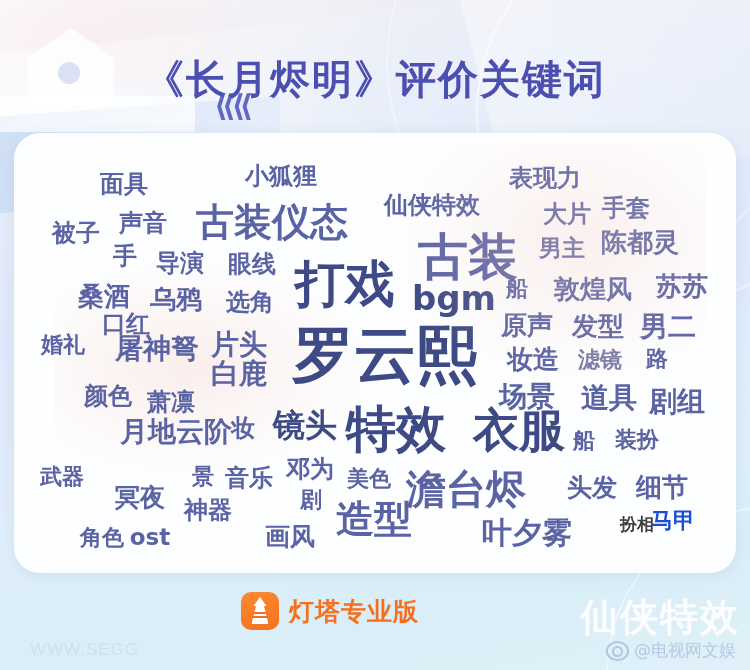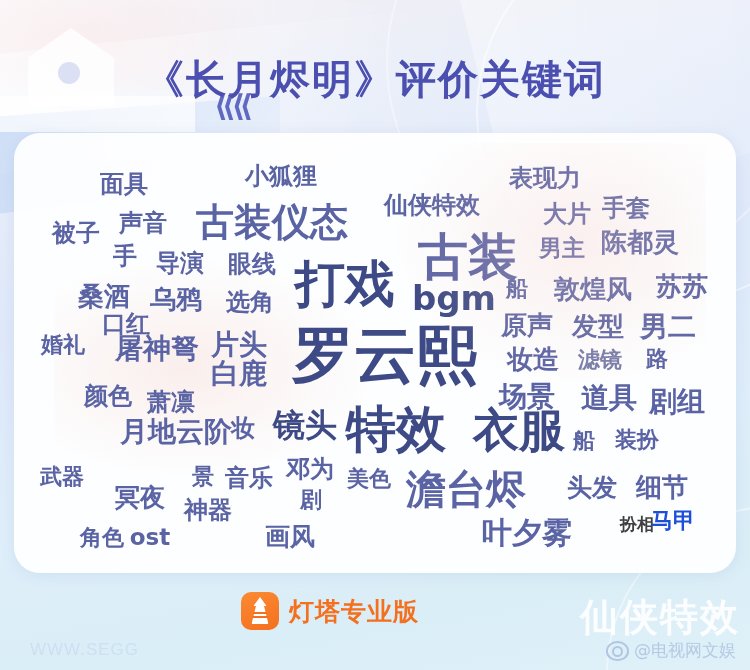--- a/index.html
+++ b/index.html
@@ -177,20 +177,21 @@
 
 <div id="cloud-card">
   <div id="words">
       <div class="w" style="left: 371px; top: 222px; font-size: 62px; color: rgb(61, 74, 133);">罗云熙</div>
       <div class="w" style="left: 382px; top: 296px; font-size: 50px; color: rgb(61, 74, 133);">特效</div>
       <div class="w" style="left: 331px; top: 151px; font-size: 50px; color: rgb(61, 74, 133);">打戏</div>
       <div class="w" style="left: 454px; top: 124px; font-size: 50px; color: rgb(90, 99, 163);">古装</div>
       <div class="w" style="left: 505px; top: 297px; font-size: 46px; color: rgb(61, 74, 133);">衣服</div>
       <div class="w" style="left: 258px; top: 89px; font-size: 38px; color: rgb(90, 99, 163);">古装仪态</div>
       <div class="w" style="left: 452px; top: 356px; font-size: 40px; color: rgb(90, 99, 163);">澹台烬</div>
+      <div class="w" style="left: 360px; top: 386px; font-size: 38px; color: rgb(90, 99, 163);">造型</div>
       <div class="w" style="left: 440px; top: 165px; font-size: 34px; color: rgb(61, 74, 133);">bgm</div>
       <div class="w" style="left: 291px; top: 292px; font-size: 32px; color: rgb(61, 74, 133);">镜头</div>
       <div class="w" style="left: 162px; top: 299px; font-size: 28px; color: rgb(90, 99, 163);">月地云阶</div>
       <div class="w" style="left: 143px; top: 216px; font-size: 28px; color: rgb(90, 99, 163);">屠神弩</div>
       <div class="w" style="left: 595px; top: 265px; font-size: 28px; color: rgb(90, 99, 163);">道具</div>
       <div class="w" style="left: 663px; top: 269px; font-size: 28px; color: rgb(90, 99, 163);">剧组</div>
       <div class="w" style="left: 513px; top: 264px; font-size: 28px; color: rgb(90, 99, 163);">场景</div>
       <div class="w" style="left: 513px; top: 400px; font-size: 30px; color: rgb(90, 99, 163);">叶夕雾</div>
       <div class="w" style="left: 654px; top: 194px; font-size: 28px; color: rgb(90, 99, 163);">男二</div>
       <div class="w" style="left: 225px; top: 241px; font-size: 28px; color: rgb(90, 99, 163);">白鹿</div>

